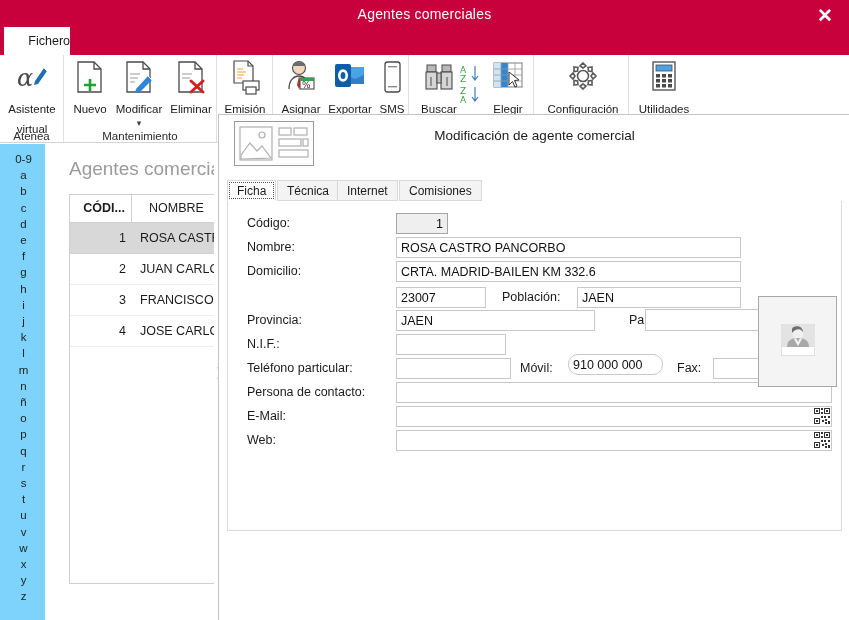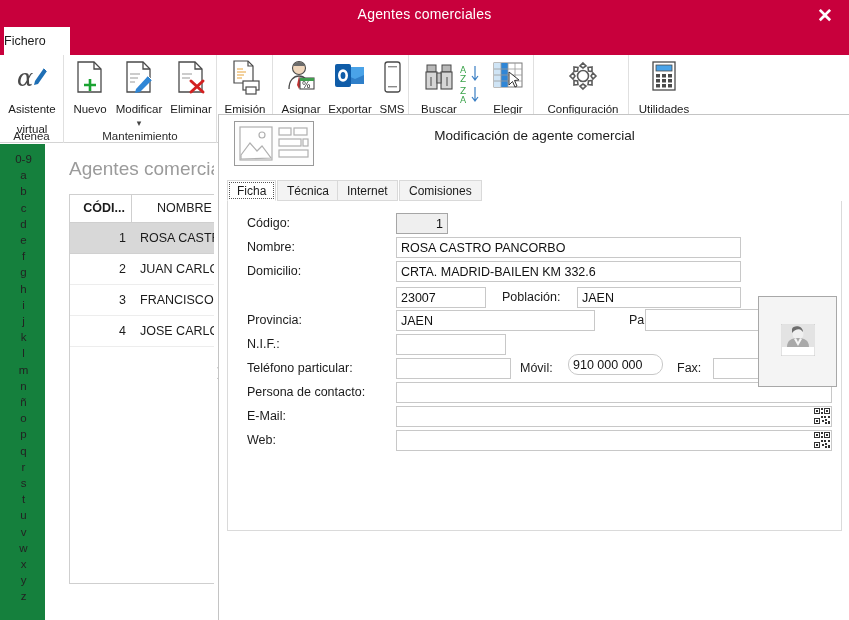--- a/index.html
+++ b/index.html
@@ -35,21 +35,21 @@
     width: 28px; height: 26px;
     color: #ffffff; font-size: 19px; font-weight: bold;
     line-height: 26px; text-align: center;
     cursor: pointer;
   }
   .ribbon-tab {
     position: absolute; left: 4px; top: 27px;
     width: 66px; height: 28px;
     background: #ffffff;
     color: #1a1a1a; font-size: 12.5px;
-    line-height: 28px; text-align: left;
+    line-height: 28px; text-align: right;
     cursor: pointer;
   }
 
   
   .ribbon {
     position: absolute; left: 0; top: 55px;
     width: 849px; height: 88px;
     background: #ffffff;
     border-bottom: 1px solid #d4d4d4;
   }
@@ -77,21 +77,21 @@
   .rbtn-ico svg { display: block; margin: 0 auto; }
   .caret {
     display: block; margin: 0 auto; font-size: 9px; color: #444;
     line-height: 8px;
   }
 
   
   .alpha-bar {
     position: absolute; left: 0; top: 144px;
     width: 48px; height: 476px;
-    background: #15803d;
+    background: #7dd3fc;
     border-right: 1px solid #d8d8d8;
     padding-top: 7px;
     text-align: center;
   }
   .alpha-item {
     font-size: 11.5px; color: #222; line-height: 16.2px;
     cursor: pointer;
   }
 
   
@@ -117,21 +117,21 @@
     position: relative; background: #fff;
   }
   .gh-cod {
     position: absolute; left: 0; top: 0; width: 62px; height: 27px;
     line-height: 27px; text-align: right; padding-right: 6px;
     font-size: 12.5px; font-weight: bold; color: #1b1b1b;
     border-right: 1px solid #cfcfcf;
   }
   .gh-nom {
     position: absolute; left: 63px; top: 0; height: 27px;
-    line-height: 27px; padding-left: 24px;
+    line-height: 27px; padding-left: 16px;
     font-size: 12.5px; color: #1b1b1b;
   }
   .grow {
     position: relative; height: 31px;
     border-bottom: 1px solid #ededed;
   }
   .grow.sel { background: #d8d8d8; border-bottom-color: #d0d0d0; }
   .gc-cod {
     position: absolute; left: 0; top: 0; width: 62px; height: 30px;
     line-height: 30px; text-align: right; padding-right: 6px;

